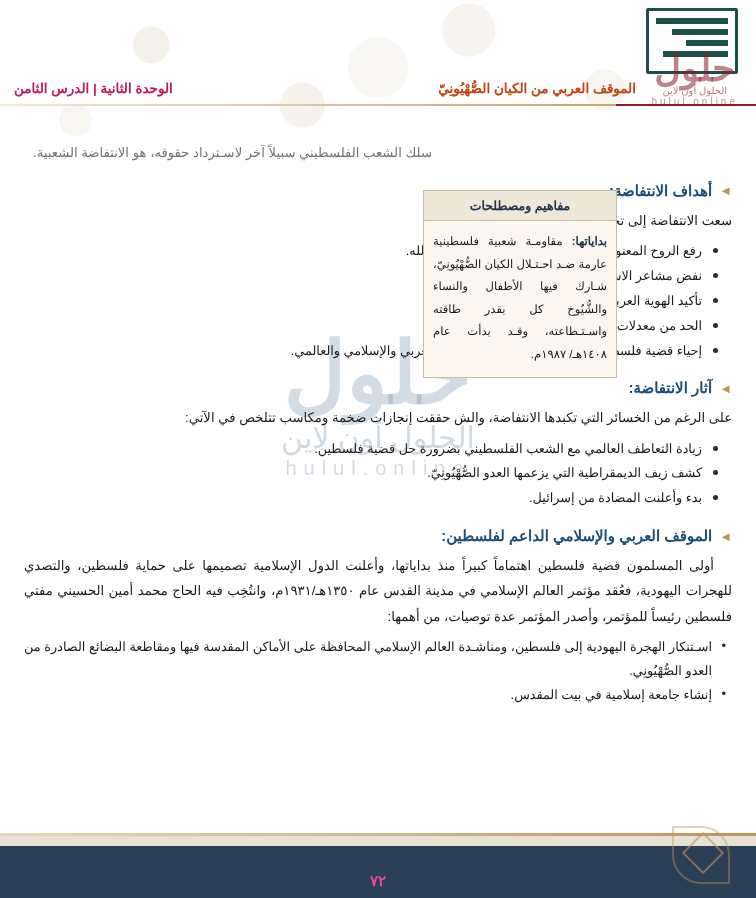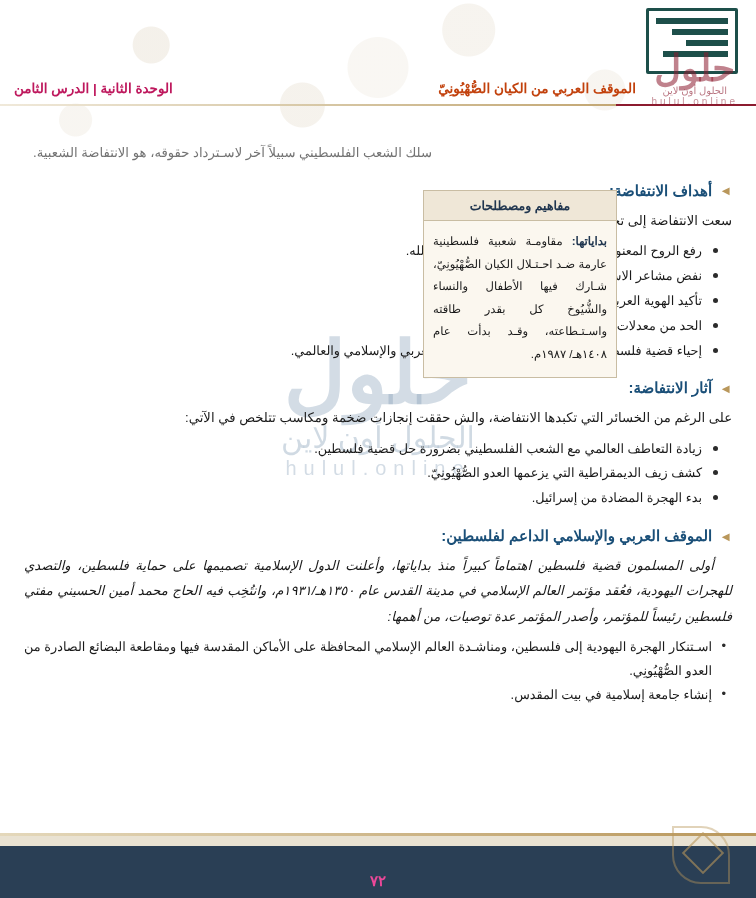--- a/index.html
+++ b/index.html
@@ -246,21 +246,20 @@
   }
   ul.dashes li::before {
     content: "•";
     position: absolute;
     right: 0; top: -1px;
     color: #2b2b2b;
     font-size: 13px;
   }
   .indent-para {
     text-indent: 18px;
-    font-style: italic;
   }
 
   
   .footer {
     position: absolute;
     bottom: 0; left: 0; right: 0;
     height: 90px;
     z-index: 3;
   }
   .footer-band {
@@ -376,21 +375,21 @@
   </ul>
 
   <h2 class="section">
     <span class="marker">◄</span>
     <span>آثار الانتفاضة:</span>
   </h2>
   <p class="para">على الرغم من الخسائر التي تكبدها الانتفاضة، والش حققت إنجازات ضخمة ومكاسب تتلخص في الآتي:</p>
   <ul class="bullets">
     <li>زيادة التعاطف العالمي مع الشعب الفلسطيني بضرورة حل قضية فلسطين.</li>
     <li>كشف زيف الديمقراطية التي يزعمها العدو الصُّهْيُونِيّ.</li>
-    <li>بدء الهجرة المضادة من إسرائيل.</li>
+    <li>بدء وأعلنت المضادة من إسرائيل.</li>
   </ul>
 
   <h2 class="section">
     <span class="marker">◄</span>
     <span>الموقف العربي والإسلامي الداعم لفلسطين:</span>
   </h2>
   <p class="para indent-para">أولى المسلمون قضية فلسطين اهتماماً كبيراً منذ بداياتها، وأعلنت الدول الإسلامية تصميمها على حماية فلسطين، والتصدي للهجرات اليهودية، فعُقد مؤتمر العالم الإسلامي في مدينة القدس عام ١٣٥٠هـ/١٩٣١م، وانتُخِب فيه الحاج محمد أمين الحسيني مفتي فلسطين رئيساً للمؤتمر، وأصدر المؤتمر عدة توصيات، من أهمها:</p>
   <ul class="dashes">
     <li>اسـتنكار الهجرة اليهودية إلى فلسطين، ومناشـدة العالم الإسلامي المحافظة على الأماكن المقدسة فيها ومقاطعة البضائع الصادرة من العدو الصُّهْيُونِي.</li>
     <li>إنشاء جامعة إسلامية في بيت المقدس.</li>

